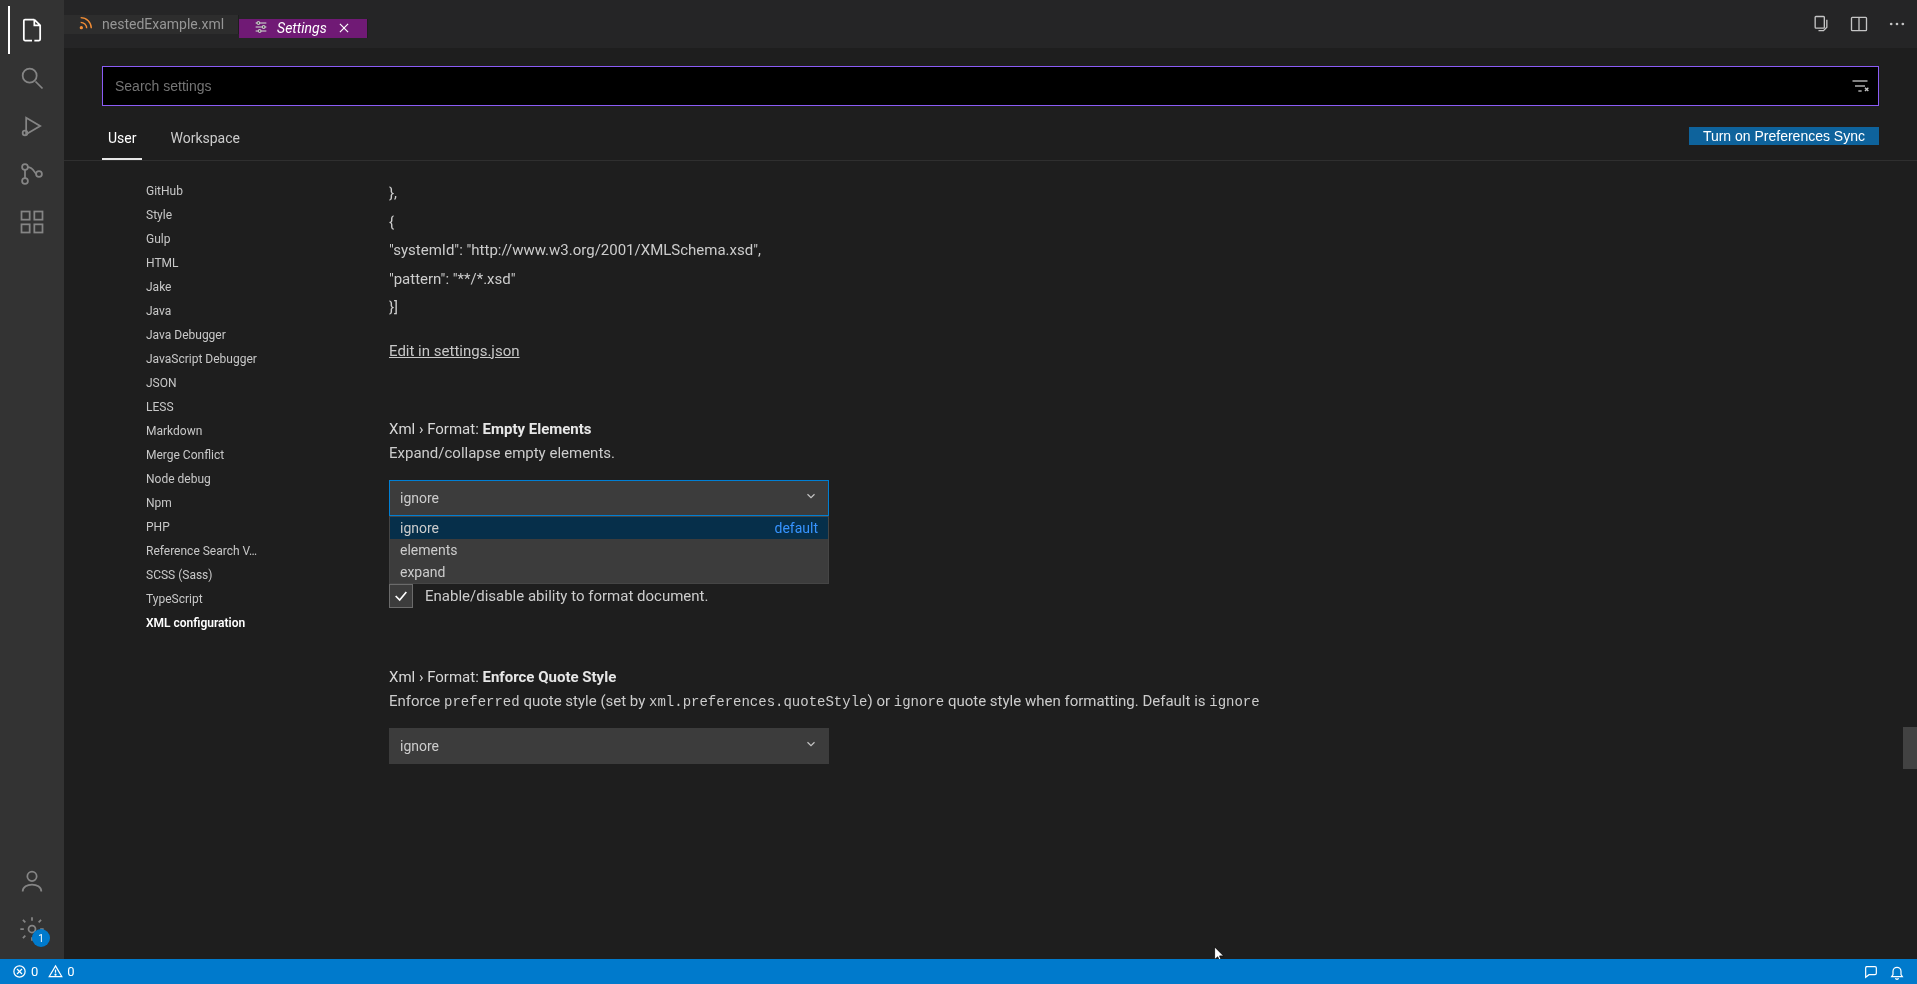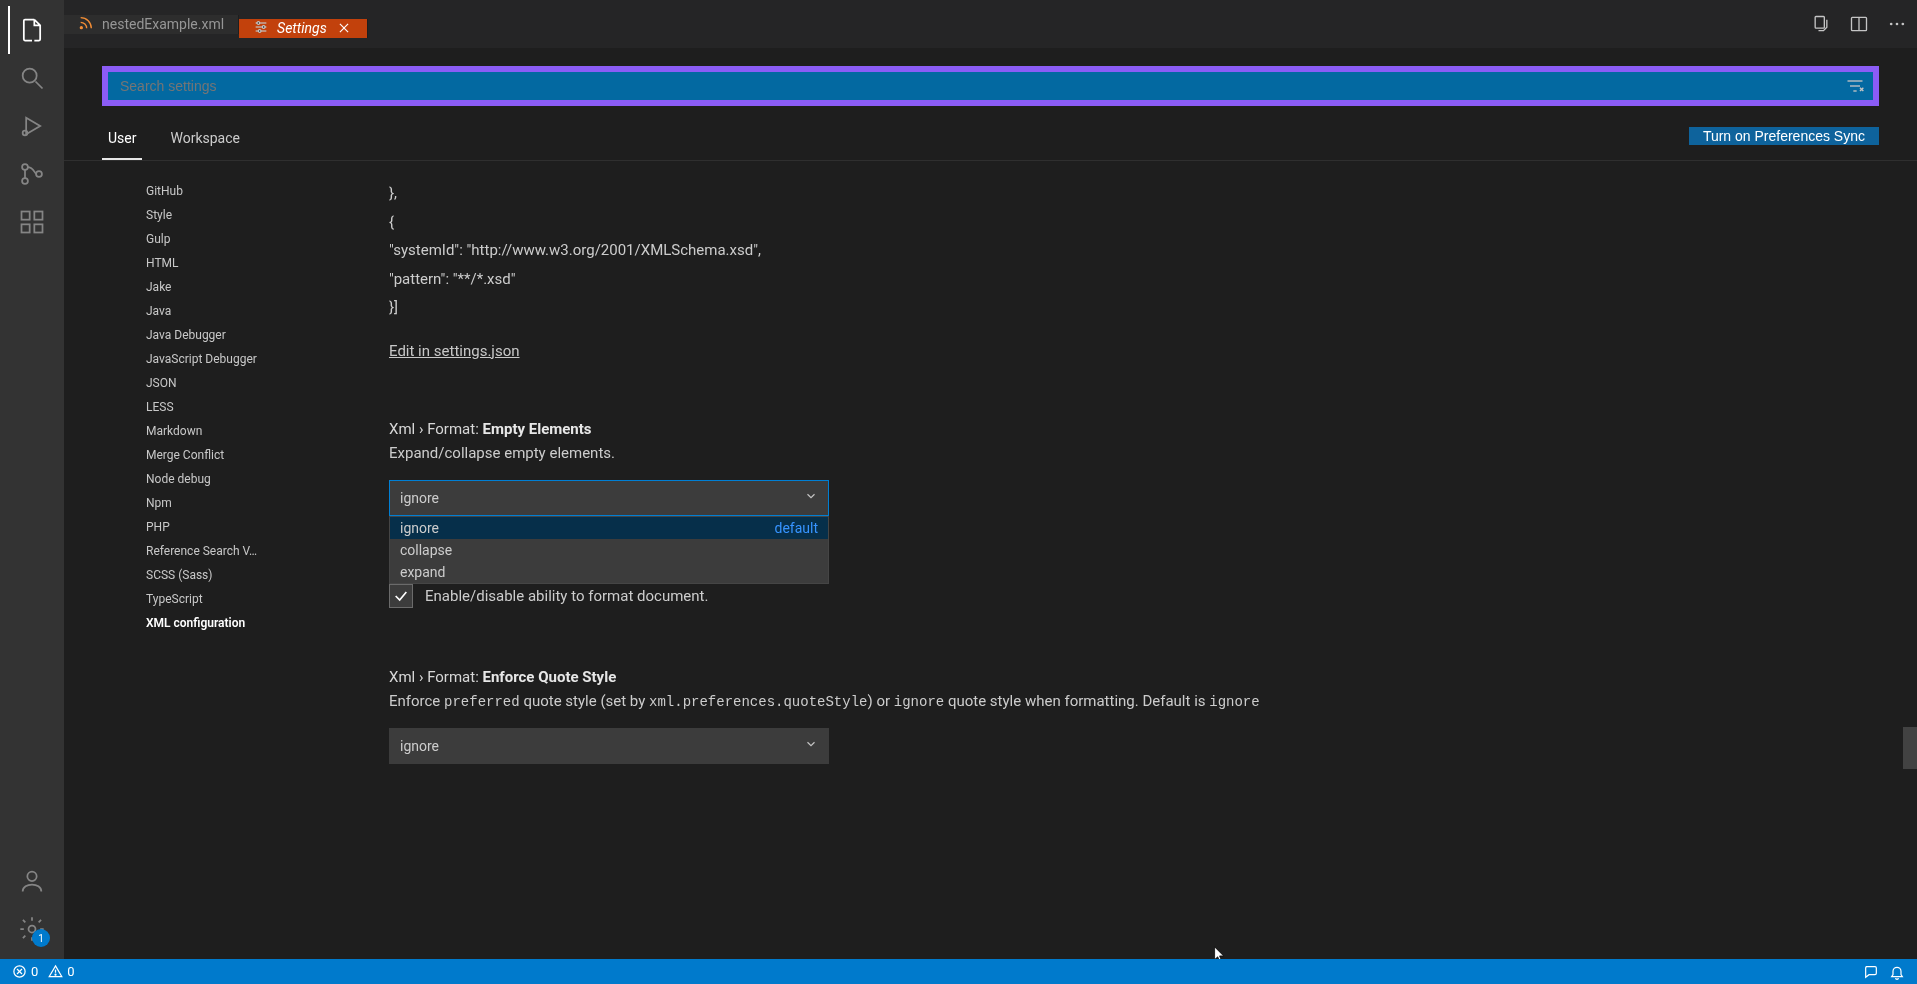--- a/index.html
+++ b/index.html
@@ -74,33 +74,33 @@
   display: flex;
   align-items: center;
   padding: 0 14px;
   gap: 8px;
   background: #2d2d2d;
   border-right: 1px solid #1e1e1e;
   color: #969696;
   cursor: pointer;
   font-size: 14px;
 }
-.tab.active { background: #c2410c; color: #ffffff; margin-top: 8px; }
+.tab.active { background: #701a75; color: #ffffff; margin-top: 8px; }
 .tab-close { width: 18px; height: 18px; display: flex; align-items: center; justify-content: center; border-radius: 3px; }
 .tab-bar-spacer { flex: 1; }
 .tab-bar-actions { display: flex; align-items: center; padding: 0 8px; gap: 14px; color: #c5c5c5; }
 .tab-bar-actions .act { width: 24px; height: 24px; display: flex; align-items: center; justify-content: center; cursor: pointer; }
 
 .settings-editor { flex: 1; display: flex; flex-direction: column; min-height: 0; }
 .search-wrap { padding: 18px 38px 12px 38px; background: #1e1e1e; }
 .search-input-box {
   position: relative;
   height: 40px;
-  background: #0369a1;
-  border: 6px solid #8b5cf6;
+  background: #000000;
+  border: 1px solid #8b5cf6;
   display: flex;
   align-items: center;
 }
 .search-input {
   flex: 1;
   background: transparent;
   border: none;
   outline: none;
   color: #cccccc;
   font-size: 14px;
@@ -432,21 +432,21 @@
                         <polyline points="6 9 12 15 18 9"></polyline>
                       </svg>
                   </span>
                 </div>
                 <div class="dropdown">
                   <div class="dropdown-item highlight">
                     <span>ignore</span>
                     <span class="default-tag">default</span>
                   </div>
                   <div class="dropdown-item">
-                    <span>collapse</span>
+                    <span>elements</span>
                   </div>
                   <div class="dropdown-item">
                     <span>expand</span>
                   </div>
                 </div>
                 <span class="cursor-pointer">
                   <svg width="14" height="18" viewBox="0 0 14 20" fill="#ffffff" stroke="#000" stroke-width="0.8">
                       <path d="M1 1 L1 15 L4.5 12 L7 18 L9 17 L6.5 11 L11 11 Z"></path>
                     </svg>
                 </span>

